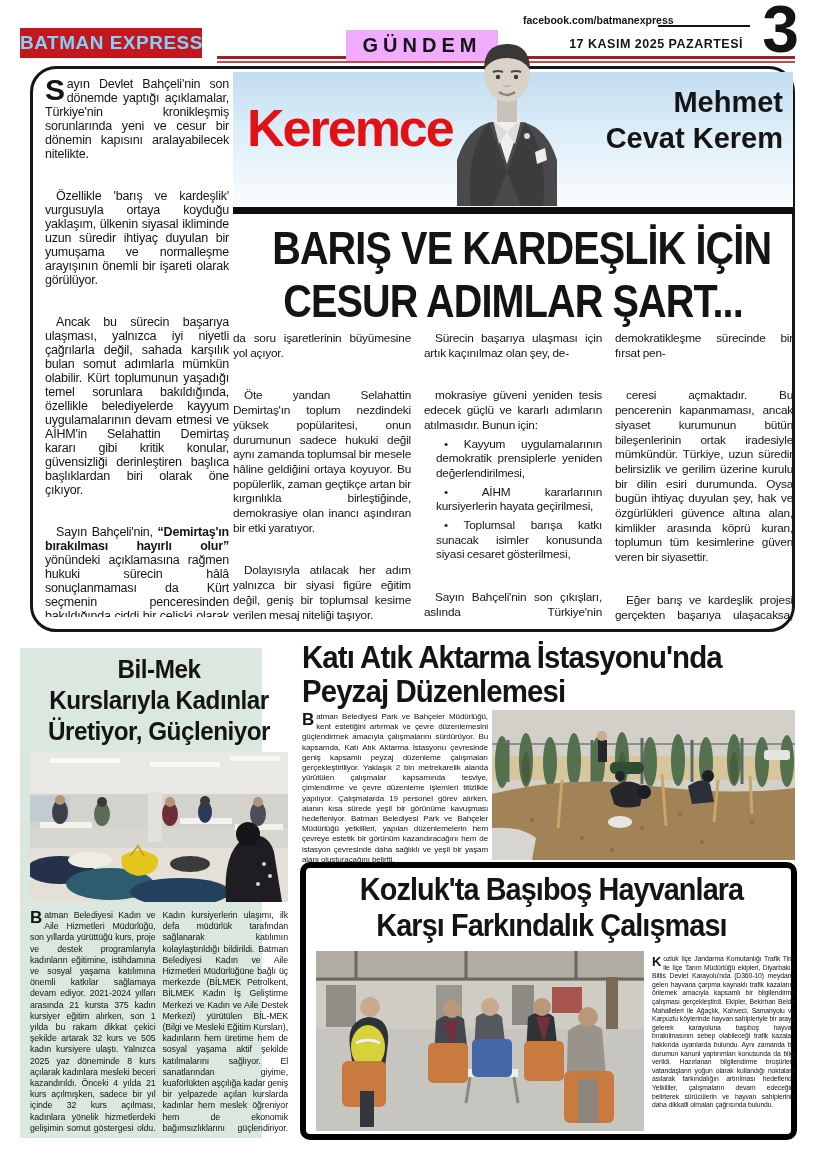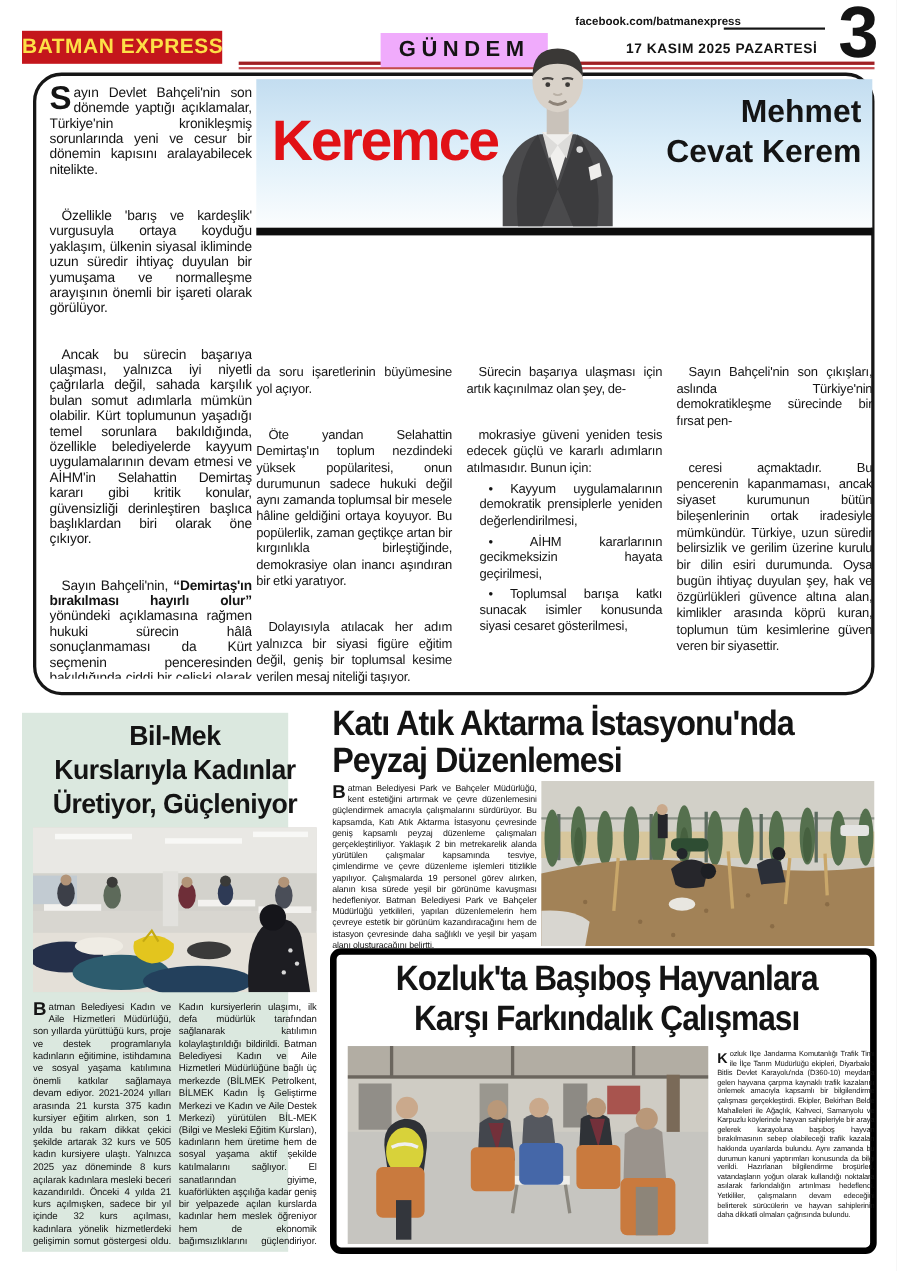--- a/index.html
+++ b/index.html
@@ -4,21 +4,21 @@
 <style>
   * { margin:0; padding:0; box-sizing:border-box; }
   html,body { background:#f2f2f2; }
   .page {
     position:relative; width:815px; height:1169px; background:#ffffff;
     font-family:"Liberation Sans", sans-serif; color:#141414; overflow:hidden;
     margin:0 auto;
   }
   
   .logo-box { position:absolute; left:20px; top:28px; width:182px; height:30px;
-    background:#c4161c; color:#fde047; font-weight:800; font-size:19px; line-height:30px;
+    background:#c4161c; color:#7dd3fc; font-weight:800; font-size:19px; line-height:30px;
     text-align:center; letter-spacing:0.5px; white-space:nowrap; }
   .red-rule-1 { position:absolute; left:217px; top:56px; width:578px; height:3px; background:#a02024; }
   .red-rule-2 { position:absolute; left:217px; top:61px; width:578px; height:2px; background:#c4494e; }
   .section-box { position:absolute; left:346px; top:30px; width:152px; height:31px;
     background:#f0abfc; font-weight:800; font-size:20px; line-height:31px; text-align:center;
     letter-spacing:5px; z-index:2; }
   .fb-text { position:absolute; left:523px; top:14px; font-size:10.5px; font-weight:700; }
   .fb-rule { position:absolute; left:658px; top:25px; width:92px; height:2px; background:#141414; }
   .date-text { position:absolute; left:553px; top:37px; width:190px; text-align:right;
     font-size:12.5px; font-weight:700; letter-spacing:0.5px; white-space:nowrap; }
@@ -99,29 +99,33 @@
 
     <div class="banner">
       <div class="keremce-title">Keremce</div>
       <div class="author-name">
         <span style="display:block">Mehmet</span>
         <span style="display:block">Cevat Kerem</span>
       </div>
     </div>
     <div class="black-rule"></div>
 
+    <div class="headline">
+      <span class="hl">BARIŞ VE KARDEŞLİK İÇİN</span>
+      <span class="hl">CESUR ADIMLAR ŞART...</span>
+    </div>
 
     <div class="colflow">
       <p class="para">da soru işaretlerinin büyümesine yol açıyor.</p>
       <p class="para ind">Öte yandan Selahattin Demirtaş'ın toplum nezdindeki yüksek popülaritesi, onun durumunun sadece hukuki değil aynı zamanda toplumsal bir mesele hâline geldiğini ortaya koyuyor. Bu popülerlik, zaman geçtikçe artan bir kırgınlıkla birleştiğinde, demokrasiye olan inancı aşındıran bir etki yaratıyor.</p>
       <p class="para ind">Dolayısıyla atılacak her adım yalnızca bir siyasi figüre eğitim değil, geniş bir toplumsal kesime verilen mesaj niteliği taşıyor.</p>
       <p class="para ind">Sürecin başarıya ulaşması için artık kaçınılmaz olan şey, de-</p>
       <p class="para ind">mokrasiye güveni yeniden tesis edecek güçlü ve kararlı adımların atılmasıdır. Bunun için:</p>
       <p class="para bullet">•  Kayyum uygulamalarının demokratik prensiplerle yeniden değerlendirilmesi,</p>
-      <p class="para bullet">•  AİHM kararlarının gecikmeksizin hayata geçirilmesi,</p>
+      <p class="para bullet">•  AİHM kararlarının kursiyerlerin hayata geçirilmesi,</p>
       <p class="para bullet">•  Toplumsal barışa katkı sunacak isimler konusunda siyasi cesaret gösterilmesi,</p>
       <p class="para ind">Sayın Bahçeli'nin son çıkışları, aslında Türkiye'nin demokratikleşme sürecinde bir fırsat pen-</p>
       <p class="para ind">ceresi açmaktadır. Bu pencerenin kapanmaması, ancak siyaset kurumunun bütün bileşenlerinin ortak iradesiyle mümkündür. Türkiye, uzun süredir belirsizlik ve gerilim üzerine kurulu bir dilin esiri durumunda. Oysa bugün ihtiyaç duyulan şey, hak ve özgürlükleri güvence altına alan, kimlikler arasında köprü kuran, toplumun tüm kesimlerine güven veren bir siyasettir.</p>
       <p class="para ind">Eğer barış ve kardeşlik projesi gerçekten başarıya ulaşacaksa, bunun yolu cesur, samimi ve demokratik adımlardan geçiyor. Şimdi tam da o adımları atma zamanı.</p>
     </div>
   </div>
 
   <div class="portrait photo-frame">
     <svg viewBox="0 0 112 174" xmlns="http://www.w3.org/2000/svg">
       <path d="M6 174 L6 128 Q16 96 40 90 L72 90 Q96 96 106 128 L106 174 Z" fill="#4a4a4c"></path>

